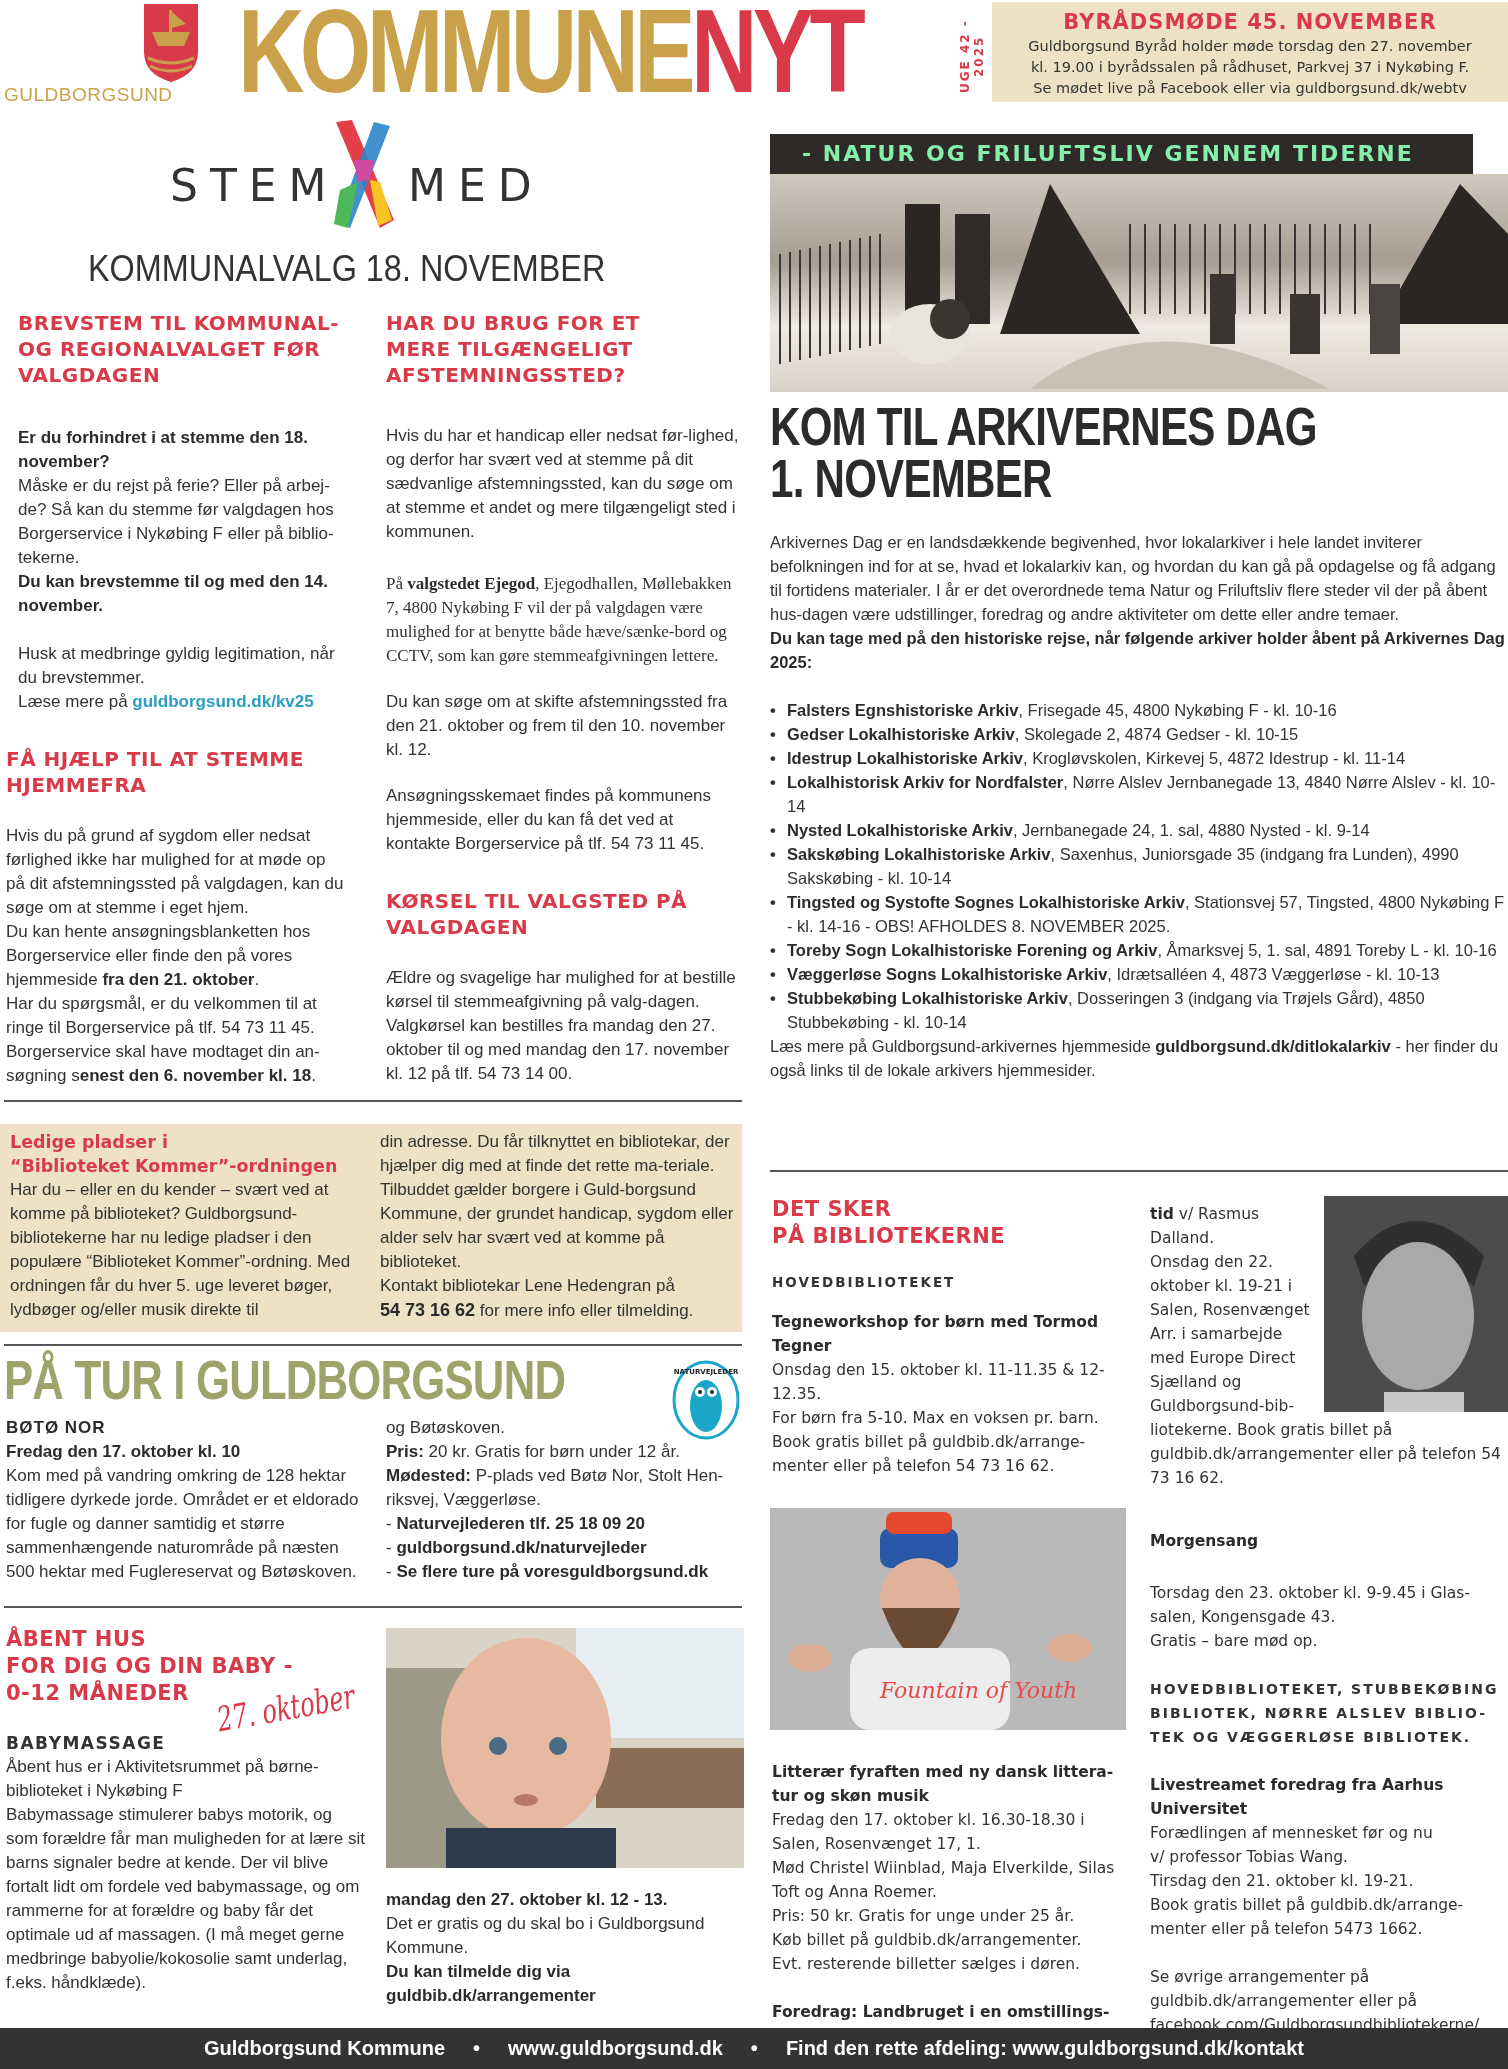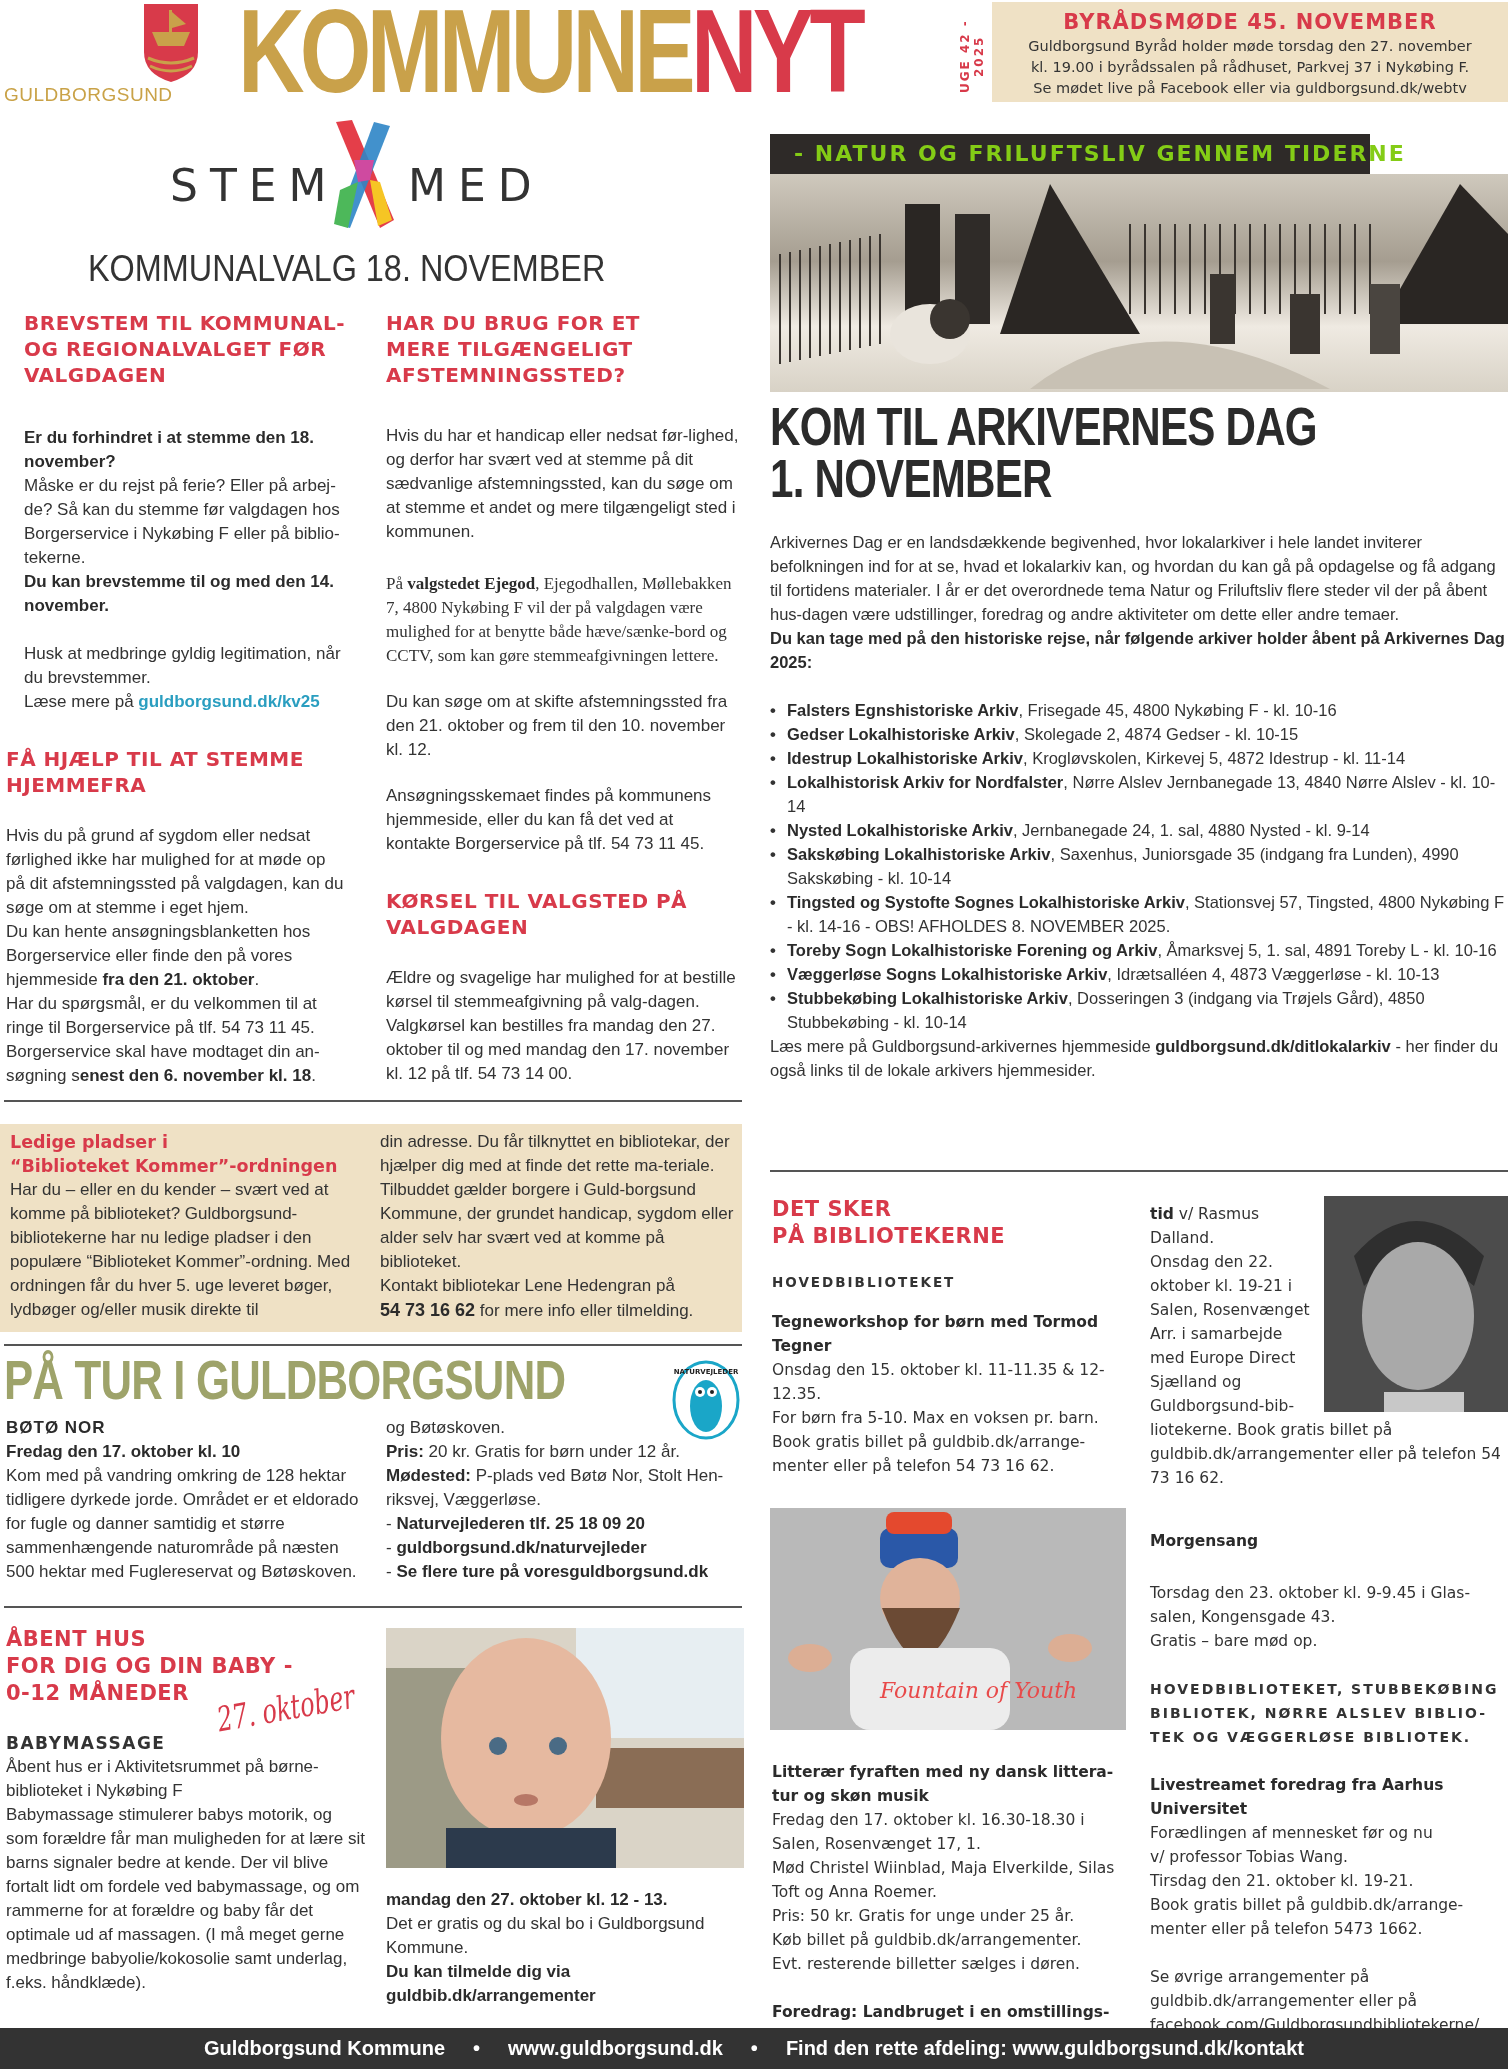--- a/index.html
+++ b/index.html
@@ -23,21 +23,21 @@
   .byr-box { left: 992px; top: 2px; width: 516px; height: 100px; background: #efe1c5; text-align: center; padding-top: 6px; }
   .byr-title { font-family: "DejaVu Sans", sans-serif; font-weight: bold; color: #d83a4a; font-size: 21px; letter-spacing: 1px; line-height: 28px; }
   .byr-body { font-family: "DejaVu Sans", sans-serif; font-size: 14.5px; line-height: 21px; color: #333; }
 
   
   .stem-logo { left: 170px; top: 120px; width: 390px; height: 110px; }
   .stem-word { position: absolute; top: 40px; font-family: "DejaVu Sans", sans-serif; font-size: 44px; letter-spacing: 12px; color: #333; }
   .kv-title { left: 88px; top: 248px; font-family: "Liberation Sans", sans-serif; font-size: 36px; color: #333; transform: scaleX(0.9); transform-origin: left top; white-space: nowrap; }
 
   
-  .natur-bar { left: 770px; top: 134px; width: 600px; height: 40px; background: #2e2a28; color: #84cc16; font-family: "DejaVu Sans", sans-serif; font-weight: bold; font-size: 22px; letter-spacing: 2px; line-height: 40px; padding-left: 24px; white-space: nowrap; }
+  .natur-bar { left: 770px; top: 134px; width: 703px; height: 40px; background: #2e2a28; color: #86efac; font-family: "DejaVu Sans", sans-serif; font-weight: bold; font-size: 22px; letter-spacing: 2px; line-height: 40px; padding-left: 32px; white-space: nowrap; }
   .natur-photo { left: 770px; top: 174px; width: 738px; height: 218px; background: linear-gradient(180deg, #cfc9bd 0%, #a59d90 40%, #efeae2 70%, #d8d2c6 100%); overflow: hidden; }
   .ark-title { left: 770px; top: 400px; font-family: "Liberation Sans", sans-serif; font-weight: bold; font-size: 54px; line-height: 52px; color: #2b2b2b; transform: scaleX(0.78); transform-origin: left top; white-space: nowrap; letter-spacing: -1px; }
 
   ul.ark-list { list-style: none; }
   ul.ark-list li { position: relative; padding-left: 17px; }
   ul.ark-list li::before { content: "•"; position: absolute; left: 0; top: 0; font-weight: bold; }
 
   .beige-box { left: 0; top: 1124px; width: 742px; height: 208px; background: #efe1c5; }
 
   .tur-title { left: 4px; top: 1352px; font-family: "Liberation Sans", sans-serif; font-weight: bold; font-size: 56px; line-height: 56px; color: #9ea36a; transform: scaleX(0.78); transform-origin: left top; white-space: nowrap; letter-spacing: -1px; }
@@ -82,21 +82,21 @@
     <polygon points="6,2 22,0 64,100 50,108" fill="#e3343f" opacity="0.95"></polygon>
     <polygon points="44,2 60,6 20,108 6,104" fill="#2e85c6" opacity="0.9"></polygon>
     <polygon points="24,40 44,40 40,60 28,62" fill="#cf4aa0"></polygon>
     <polygon points="10,70 28,62 18,108 4,104" fill="#4db85a"></polygon>
     <polygon points="40,60 50,62 62,100 48,106" fill="#f6c524"></polygon>
   </svg>
   <span class="stem-word" style="left:238px">MED</span>
 </div>
 <div class="abs kv-title">KOMMUNALVALG 18. NOVEMBER</div>
 
-<div class="abs" style="left:24px; top:310px; width:330px;">
+<div class="abs" style="left:18px; top:310px; width:330px;">
   <div class="sect-title">
     <div>BREVSTEM TIL KOMMUNAL-</div>
     <div>OG REGIONALVALGET FØR</div>
     <div>VALGDAGEN</div>
   </div>
   <div class="body-txt" style="margin-top:38px;">
     <p class="b">Er du forhindret i at stemme den 18. november?</p>
     <p>Måske er du rejst på ferie? Eller på arbej-de? Så kan du stemme før valgdagen hos Borgerservice i Nykøbing F eller på biblio-tekerne.</p>
     <p class="b">Du kan brevstemme til og med den 14. november.</p>
     <p style="margin-top:24px;">Husk at medbringe gyldig legitimation, når du brevstemmer.</p>

